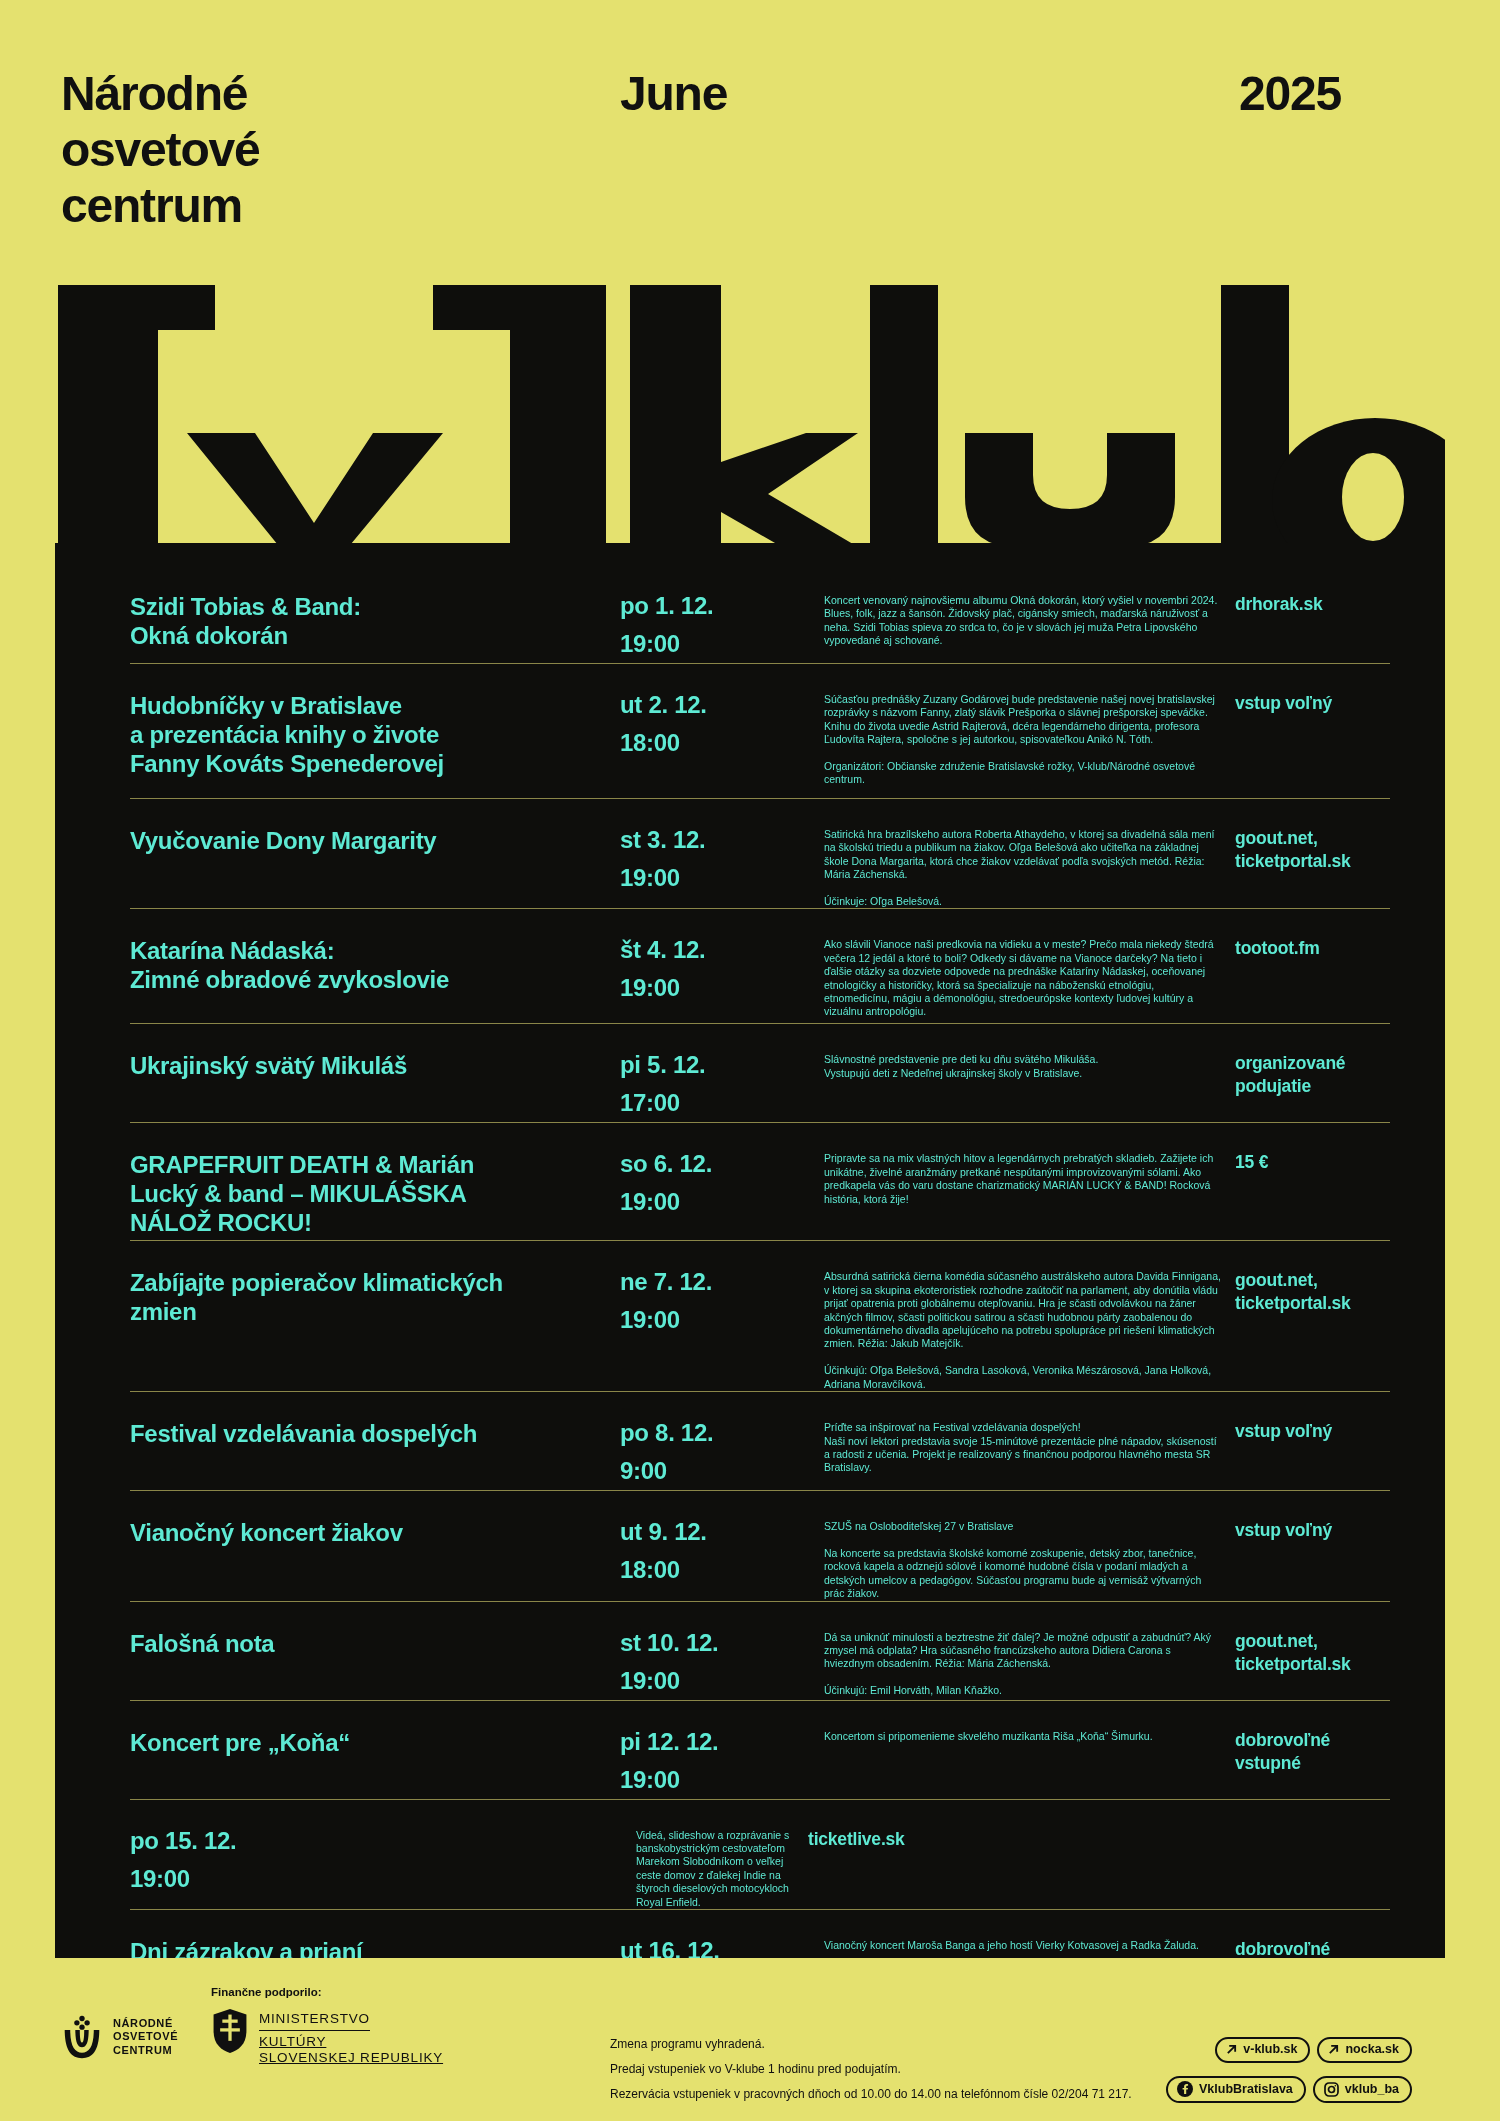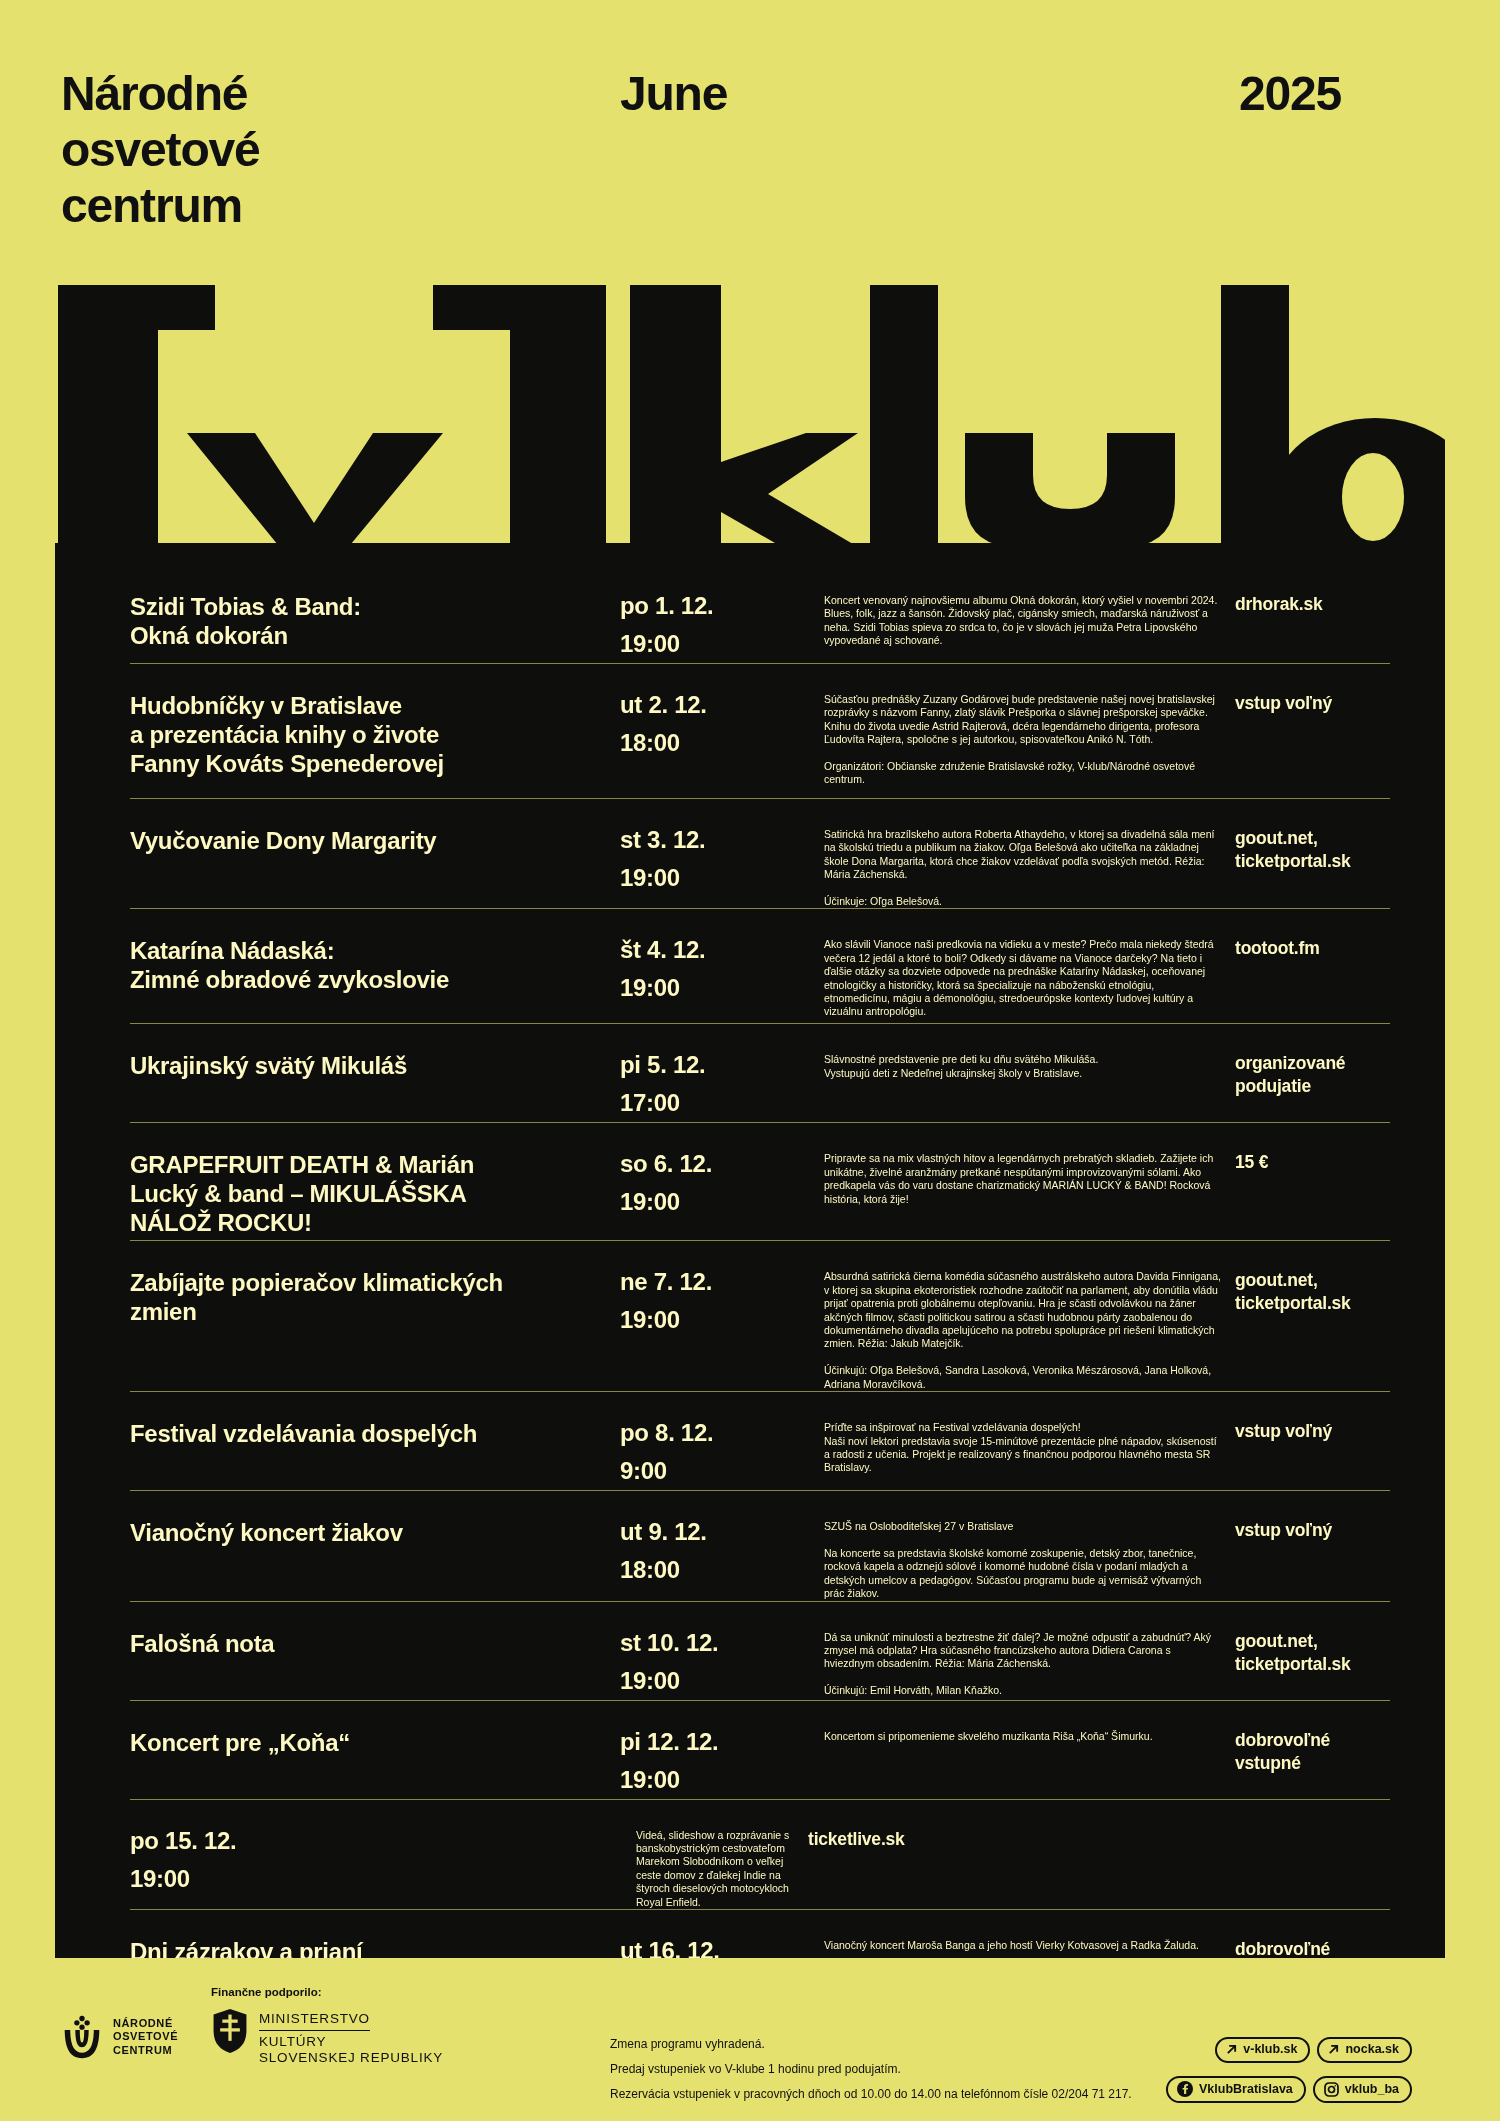--- a/index.html
+++ b/index.html
@@ -37,21 +37,21 @@
     padding:0 55px 0 75px;
     box-sizing:border-box;
     overflow:hidden;
   }
   .event-row{
     display:grid;
     grid-template-columns:490px 188px 427px 1fr;
     border-top:1px solid rgba(240,233,124,0.55);
     padding-top:27px;
     box-sizing:border-box;
-    color:#fef9c3;
+    color:#5eead4;
   }
   .event-row:nth-child(1){border-top:none;padding-top:49px;min-height:120px;}
   .event-row:nth-child(2){min-height:135px;}
   .event-row:nth-child(3){min-height:95px;}
   .event-row:nth-child(4){min-height:115px;}
   .event-row:nth-child(5){min-height:95px;}
   .event-row:nth-child(6){min-height:118px;}
   .event-row:nth-child(7){min-height:147px;}
   .event-row:nth-child(8){min-height:95px;}
   .event-row:nth-child(9){min-height:105px;}
@@ -73,21 +73,21 @@
   }
   .event-note{
     font-size:17.5px;font-weight:bold;line-height:23px;
     letter-spacing:-0.2px;white-space:pre-line;margin-top:1px;
   }
   
   .supported-label{position:absolute;left:211px;top:1986px;font-size:11.5px;font-weight:bold;}
   .noc-logo{position:absolute;left:60px;top:2008px;display:flex;align-items:center;gap:9px;}
   .noc-logo .txt{font-size:11px;font-weight:bold;line-height:13.5px;letter-spacing:0.6px;white-space:pre-line;}
   .ministry-logo{position:absolute;left:211px;top:2008px;display:flex;align-items:flex-start;gap:10px;}
-  .ministry-logo .txt{font-size:13.5px;line-height:16px;letter-spacing:0.8px;padding-top:3px;}
+  .ministry-logo .txt{font-size:13.5px;line-height:16px;letter-spacing:0.8px;padding-top:3px;text-decoration:underline;}
   .ministry-logo .l1{border-bottom:1.5px solid #101010;padding-bottom:3px;margin-bottom:3px;display:inline-block;}
   .footer-notes{position:absolute;left:610px;top:2032px;font-size:12px;line-height:25px;white-space:pre-line;}
   .pill-group{position:absolute;right:88px;top:2037px;display:flex;flex-direction:column;align-items:flex-end;gap:13px;}
   .pill-row{display:flex;gap:7px;}
   .pill{
     display:inline-flex;align-items:center;gap:6px;
     border:2px solid #101010;border-radius:20px;
     padding:3px 11px 4px 9px;
     font-size:12.5px;font-weight:bold;color:#101010;
     background:transparent;font-family:"Liberation Sans", sans-serif;

